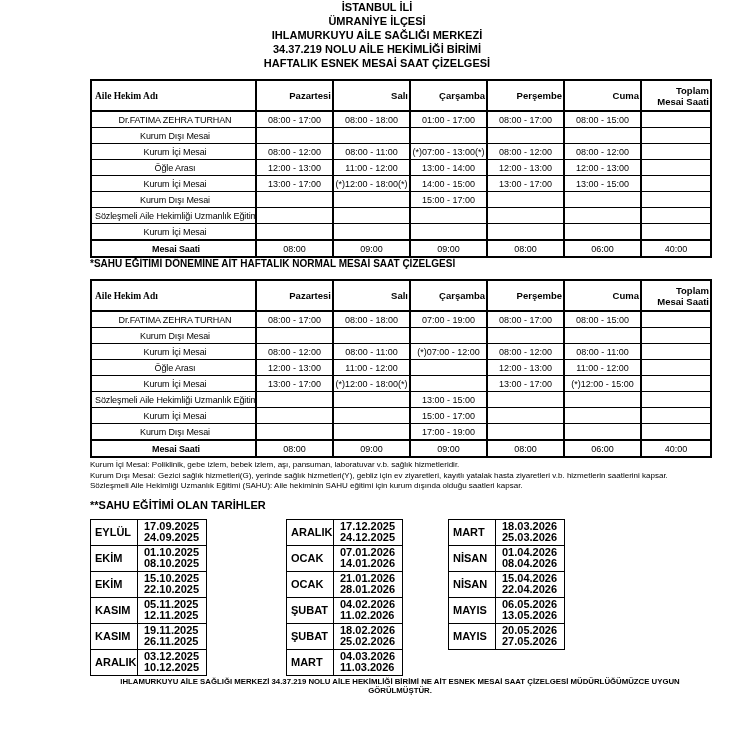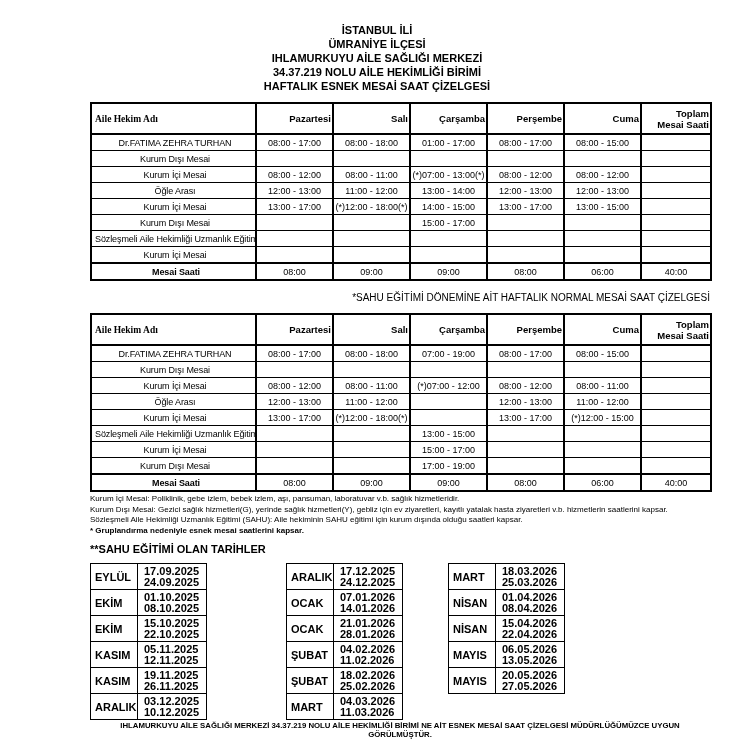--- a/index.html
+++ b/index.html
@@ -2,21 +2,21 @@
 <html><head>
 <meta charset="utf-8">
 <style>
   html,body{margin:0;padding:0;background:#ffffff;}
   body{
     width:754px;height:752px;overflow:hidden;
     font-family:"Liberation Sans", sans-serif;
     color:#000;
     -webkit-font-smoothing:antialiased;
   }
-  .page{padding-top:23px;}
+  .page{padding-top:0;}
   .doc-header{
     text-align:center;font-weight:bold;font-size:11px;line-height:14px;
   }
   .content{width:620px;margin-left:90px;}
 
   
   table.schedule{
     border-collapse:collapse;table-layout:fixed;width:620px;
     border:2px solid #000;font-size:9px;margin-top:9px;
   }
@@ -32,22 +32,22 @@
     height:15px;padding:0;text-align:center;vertical-align:middle;
     white-space:nowrap;overflow:hidden;
   }
   table.schedule td.label-cell{
     text-align:center;padding-left:3px;letter-spacing:-0.1px;margin-left:24px;
   }
   table.schedule tr.total-row td{border-top-width:2px;}
   table.schedule tr.total-row td.label-cell{font-weight:bold;padding-left:5px;}
 
   .between-title{
-    text-align:right;font-weight:normal;font-size:10px;
-    margin-top:11px;margin-bottom:10px;
+    text-align:left;font-weight:bold;font-size:10px;
+    margin-bottom:10px;
   }
 
   
   .footnotes{margin-top:2px;font-size:8px;line-height:10.5px;}
   .footnotes .fn-bold{font-weight:bold;}
 
   
   .sahu-title{font-weight:bold;font-size:11px;margin-top:7px;}
   .date-tables{display:flex;align-items:flex-start;margin-top:8px;height:158px;}
   table.datetable{
@@ -297,21 +297,20 @@
             <td>06:00</td>
             <td>40:00</td>
           </tr>
         </tbody>
       </table>
 
     <div class="footnotes">
         <div>Kurum İçi Mesai: Poliklinik, gebe izlem, bebek izlem, aşı, pansuman, laboratuvar v.b. sağlık hizmetleridir.</div>
         <div>Kurum Dışı Mesai: Gezici sağlık hizmetleri(G), yerinde sağlık hizmetleri(Y), gebliz için ev ziyaretleri, kayıtlı yatalak hasta ziyaretleri v.b. hizmetlerin saatlerini kapsar.</div>
         <div>Sözleşmeli Aile Hekimliği Uzmanlık Eğitimi (SAHU): Aile hekiminin SAHU eğitimi için kurum dışında olduğu saatleri kapsar.</div>
-        <div class="fn-bold">* Gruplandırma nedeniyle esnek mesai saatlerini kapsar.</div>
       </div>
 
     <div class="sahu-title">**SAHU EĞİTİMİ OLAN TARİHLER</div>
 
     <div class="date-tables">
       <table class="datetable dt-a">
           <tbody>
             <tr>
               <td class="month-cell">EYLÜL</td>
               <td class="dates-cell">17.09.2025

